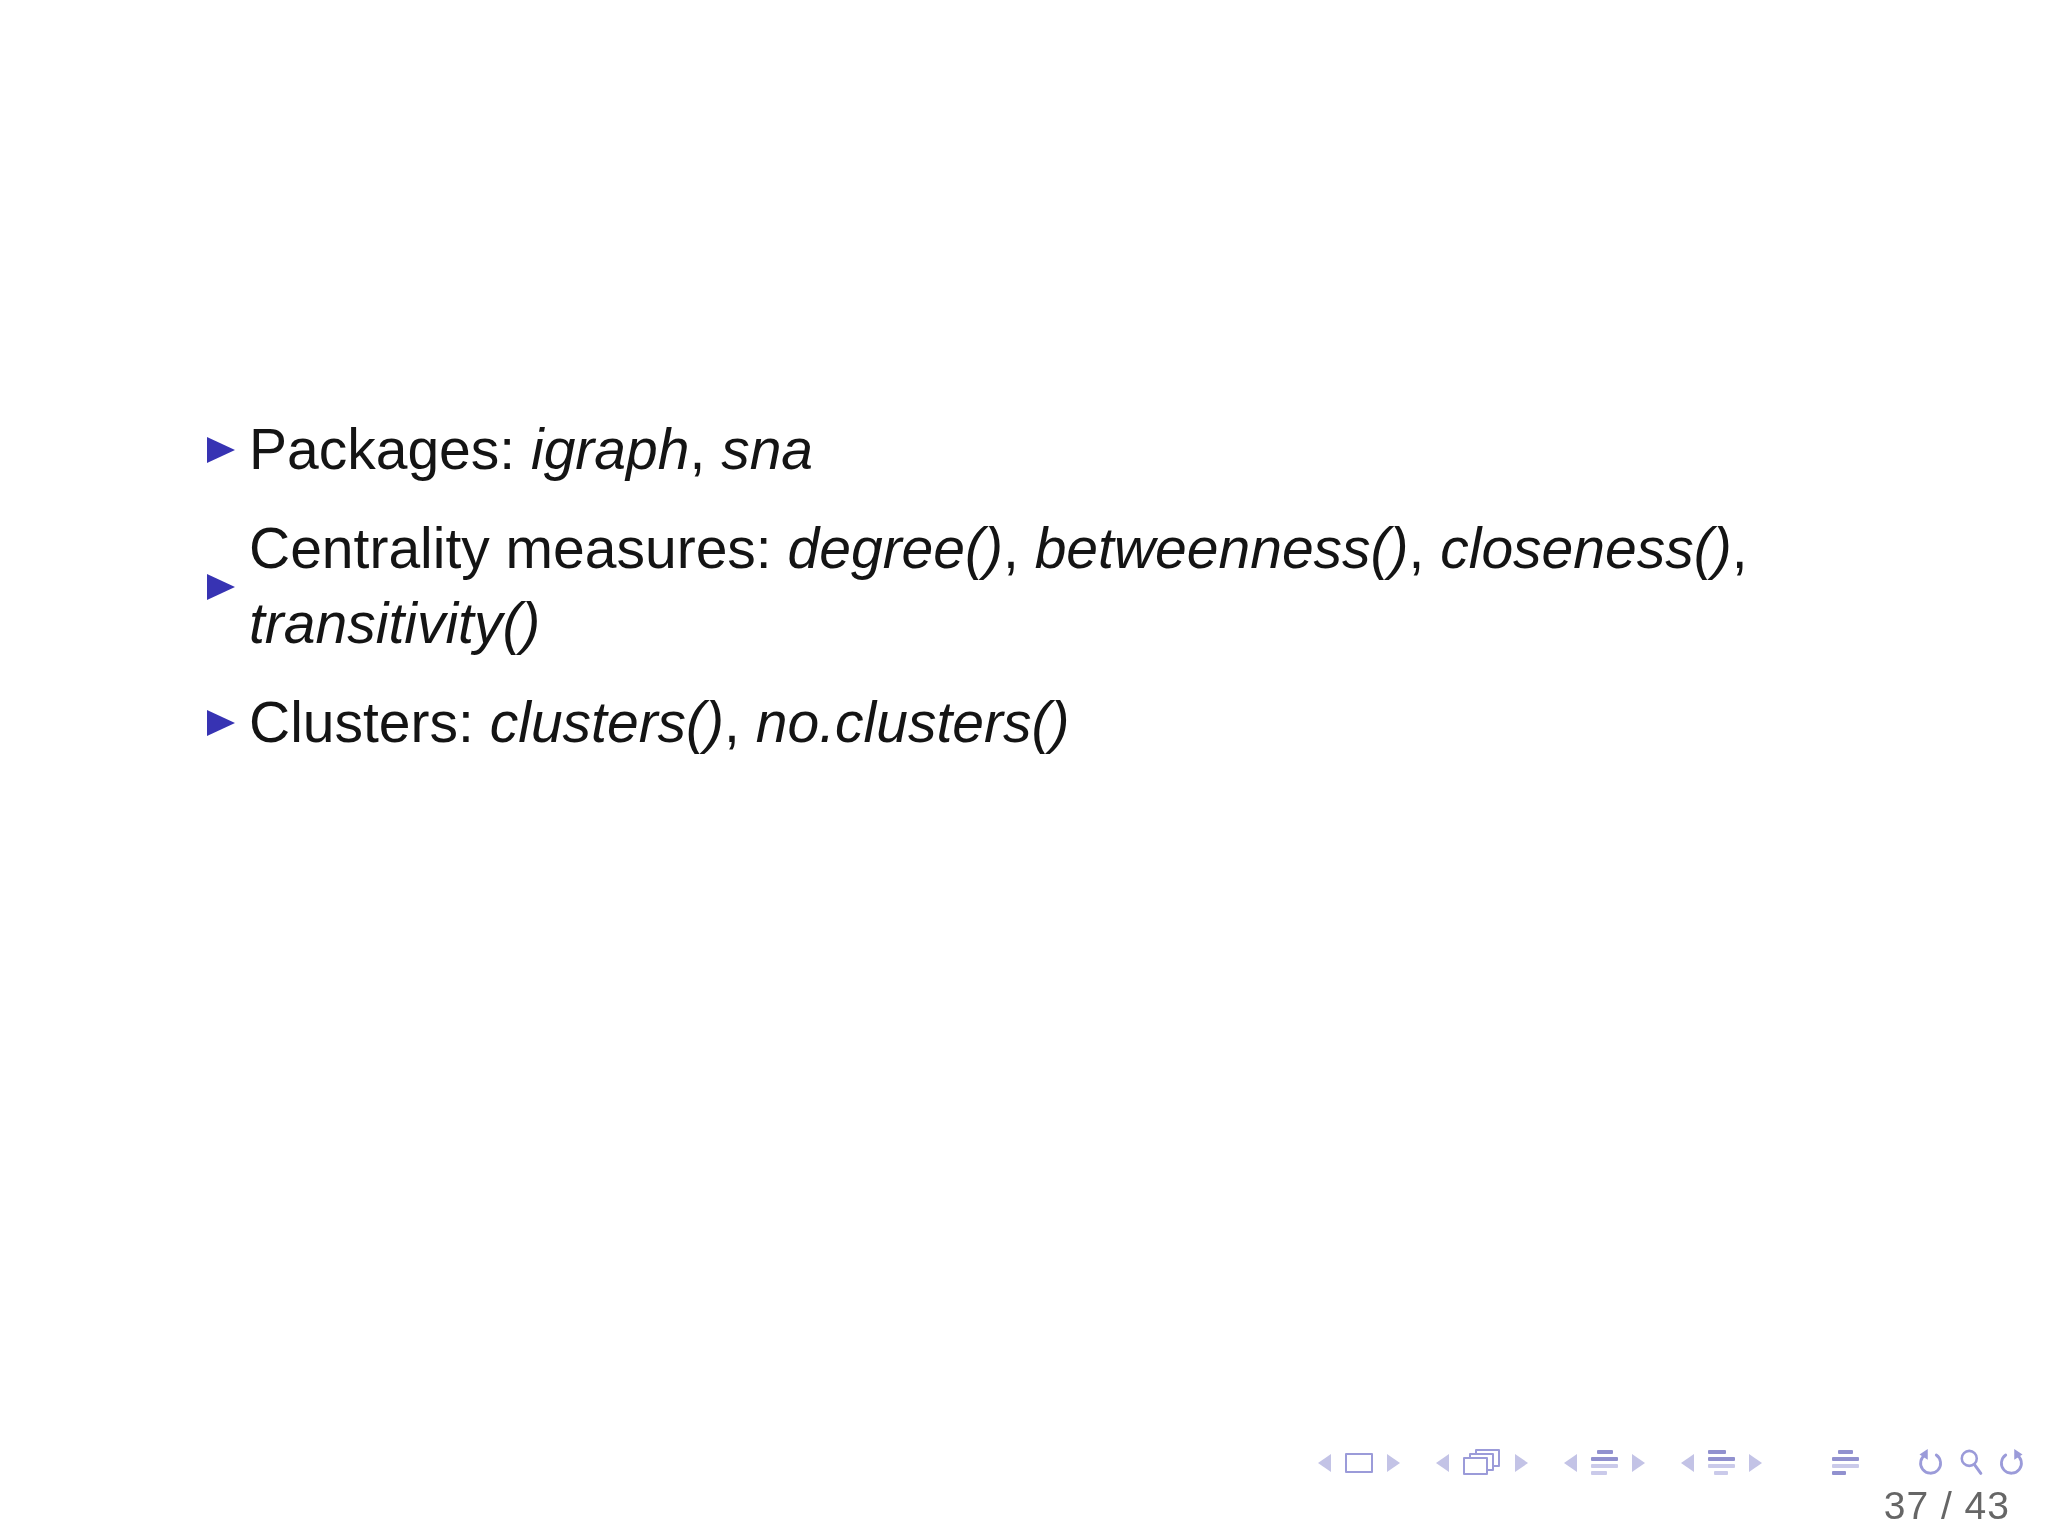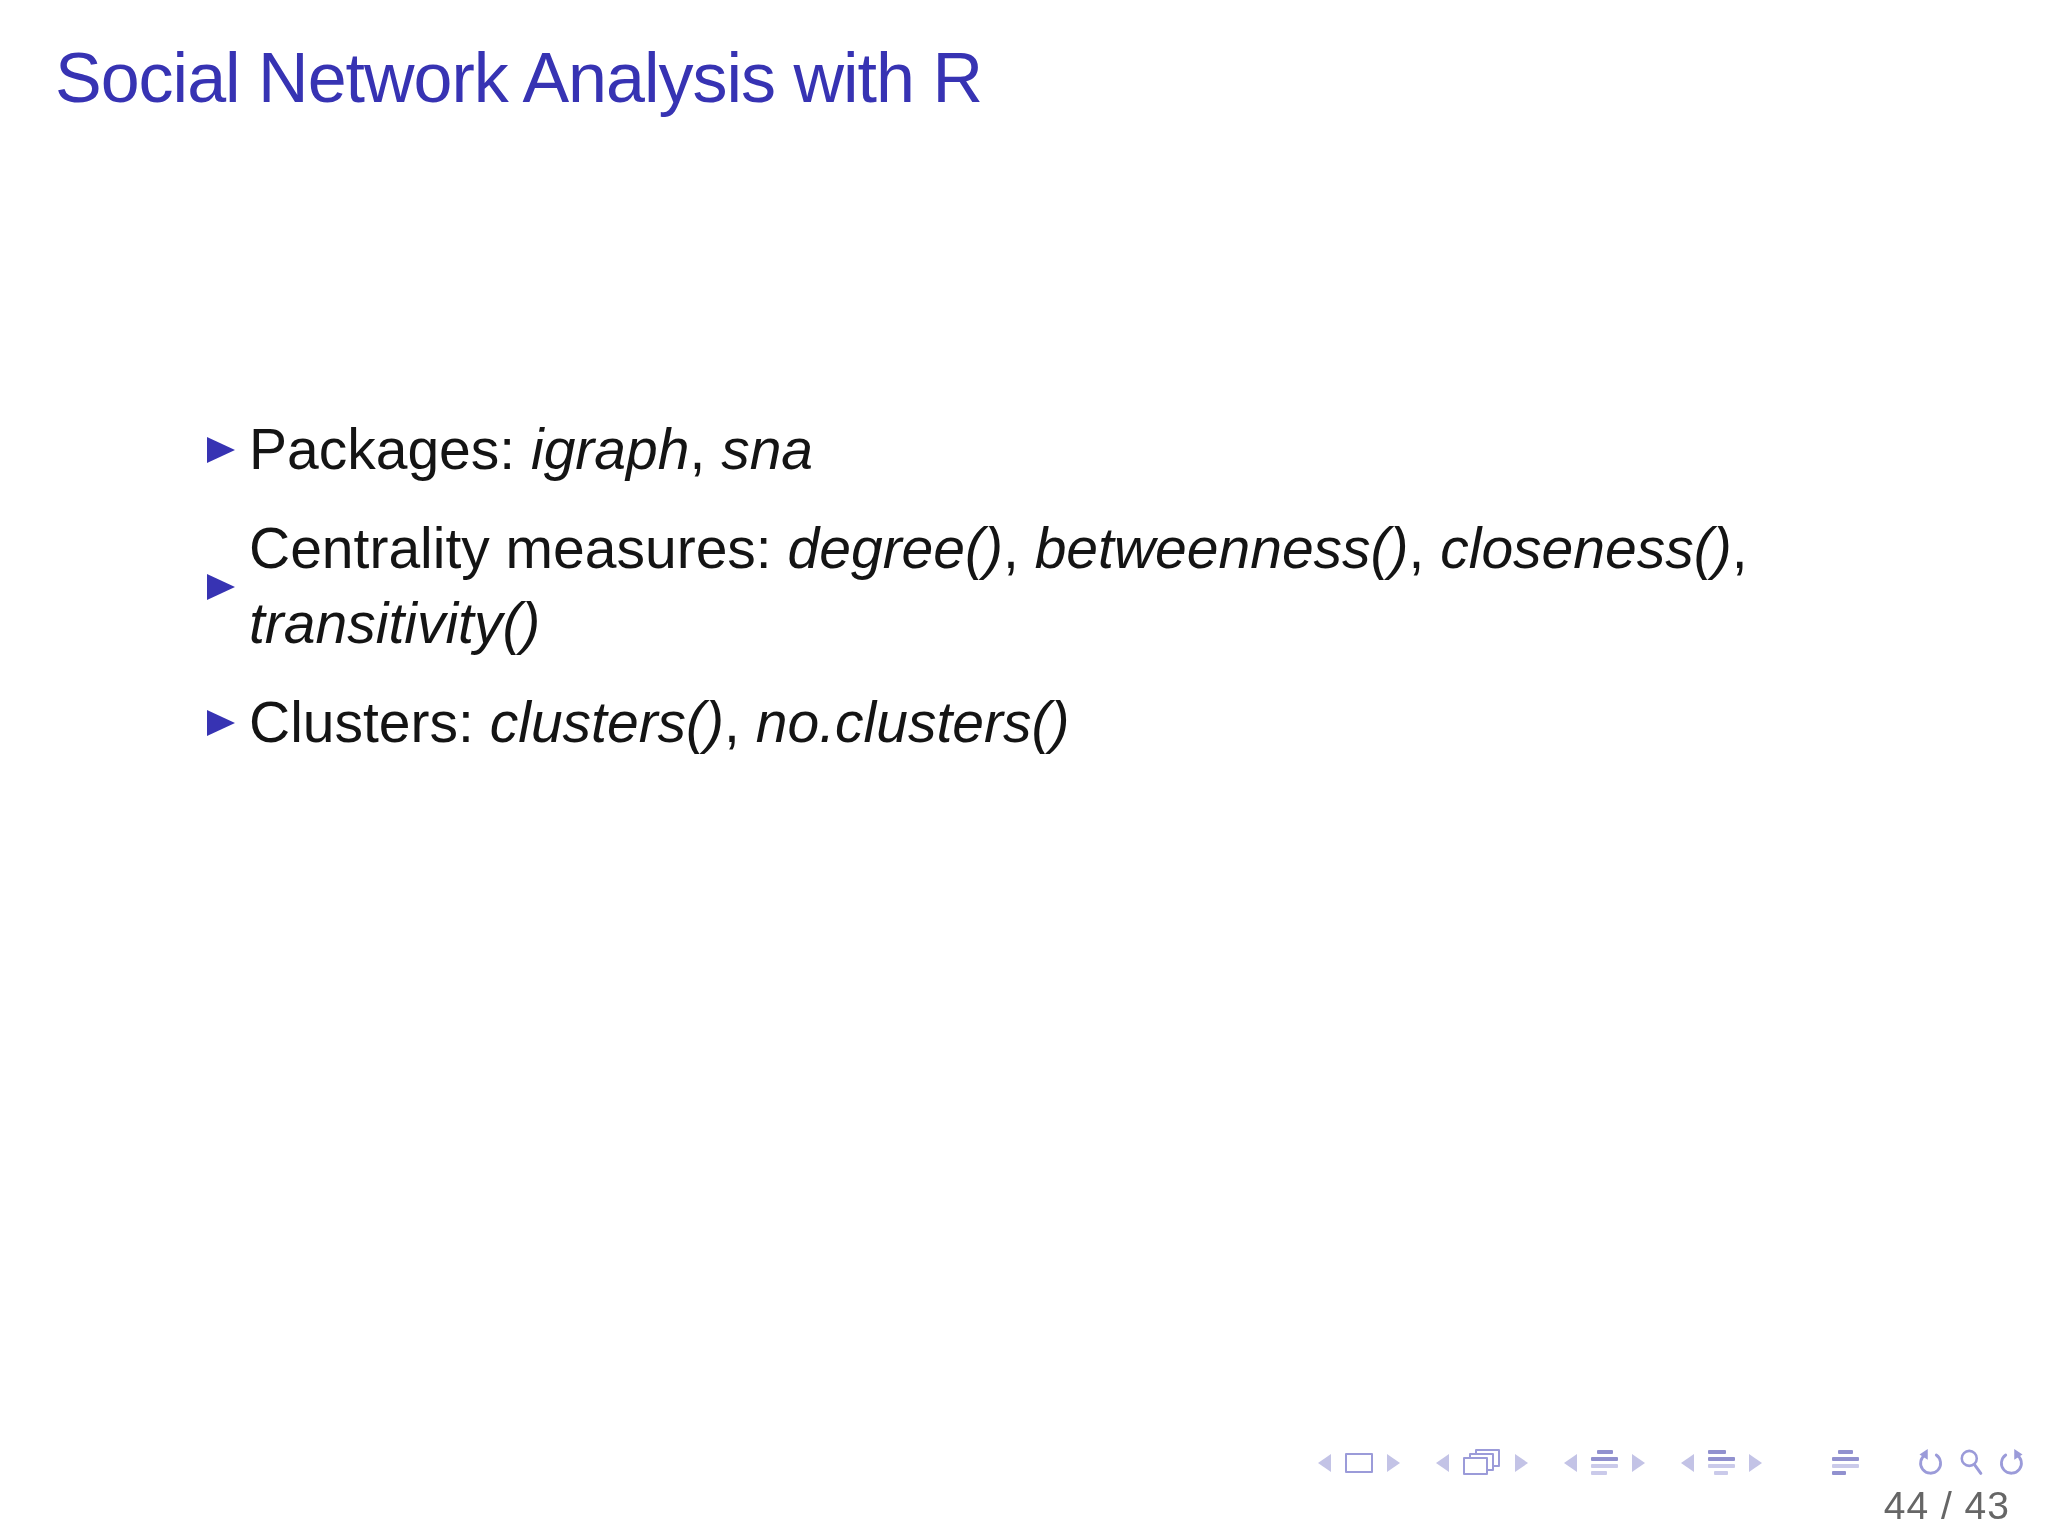--- a/index.html
+++ b/index.html
@@ -97,21 +97,20 @@
     color:#666666;
     letter-spacing:1px;
     white-space:nowrap;
   }
 </style>
 </head>
 <body>
 
 <div class="slide">
 
-  <div class="slide-title">Social Network Analysis with R</div>
 
   <div class="bullets">
       <div class="bullet-item">
         <div class="bullet-marker">
           <span class="tri"></span>
         </div>
         <div class="bullet-text">
           <div class="line"><span class="seg-upright">Packages: </span><span class="seg-italic">igraph</span><span class="seg-upright">, </span><span class="seg-italic">sna</span></div>
         </div>
       </div>
@@ -194,15 +193,15 @@
           <svg class="nav-svg" width="30" height="30" viewBox="0 0 24 24">
             <g transform="scale(-1,1) translate(-24,0)">
               <path d="M8.6 5.2 A 8 8 0 1 0 17 5.6" fill="none" stroke="#9b9bd9" stroke-width="2.2" stroke-linecap="round"></path>
               <path d="M10.2 0.8 L10.2 9.4 L3.6 5.1 Z" fill="#9b9bd9"></path>
             </g>
           </svg>
         </span>
       </div>
     </div>
 
-  <div class="page-num">44 / 43</div>
+  <div class="page-num">37 / 43</div>
 
 </div>
 
 </body></html>

